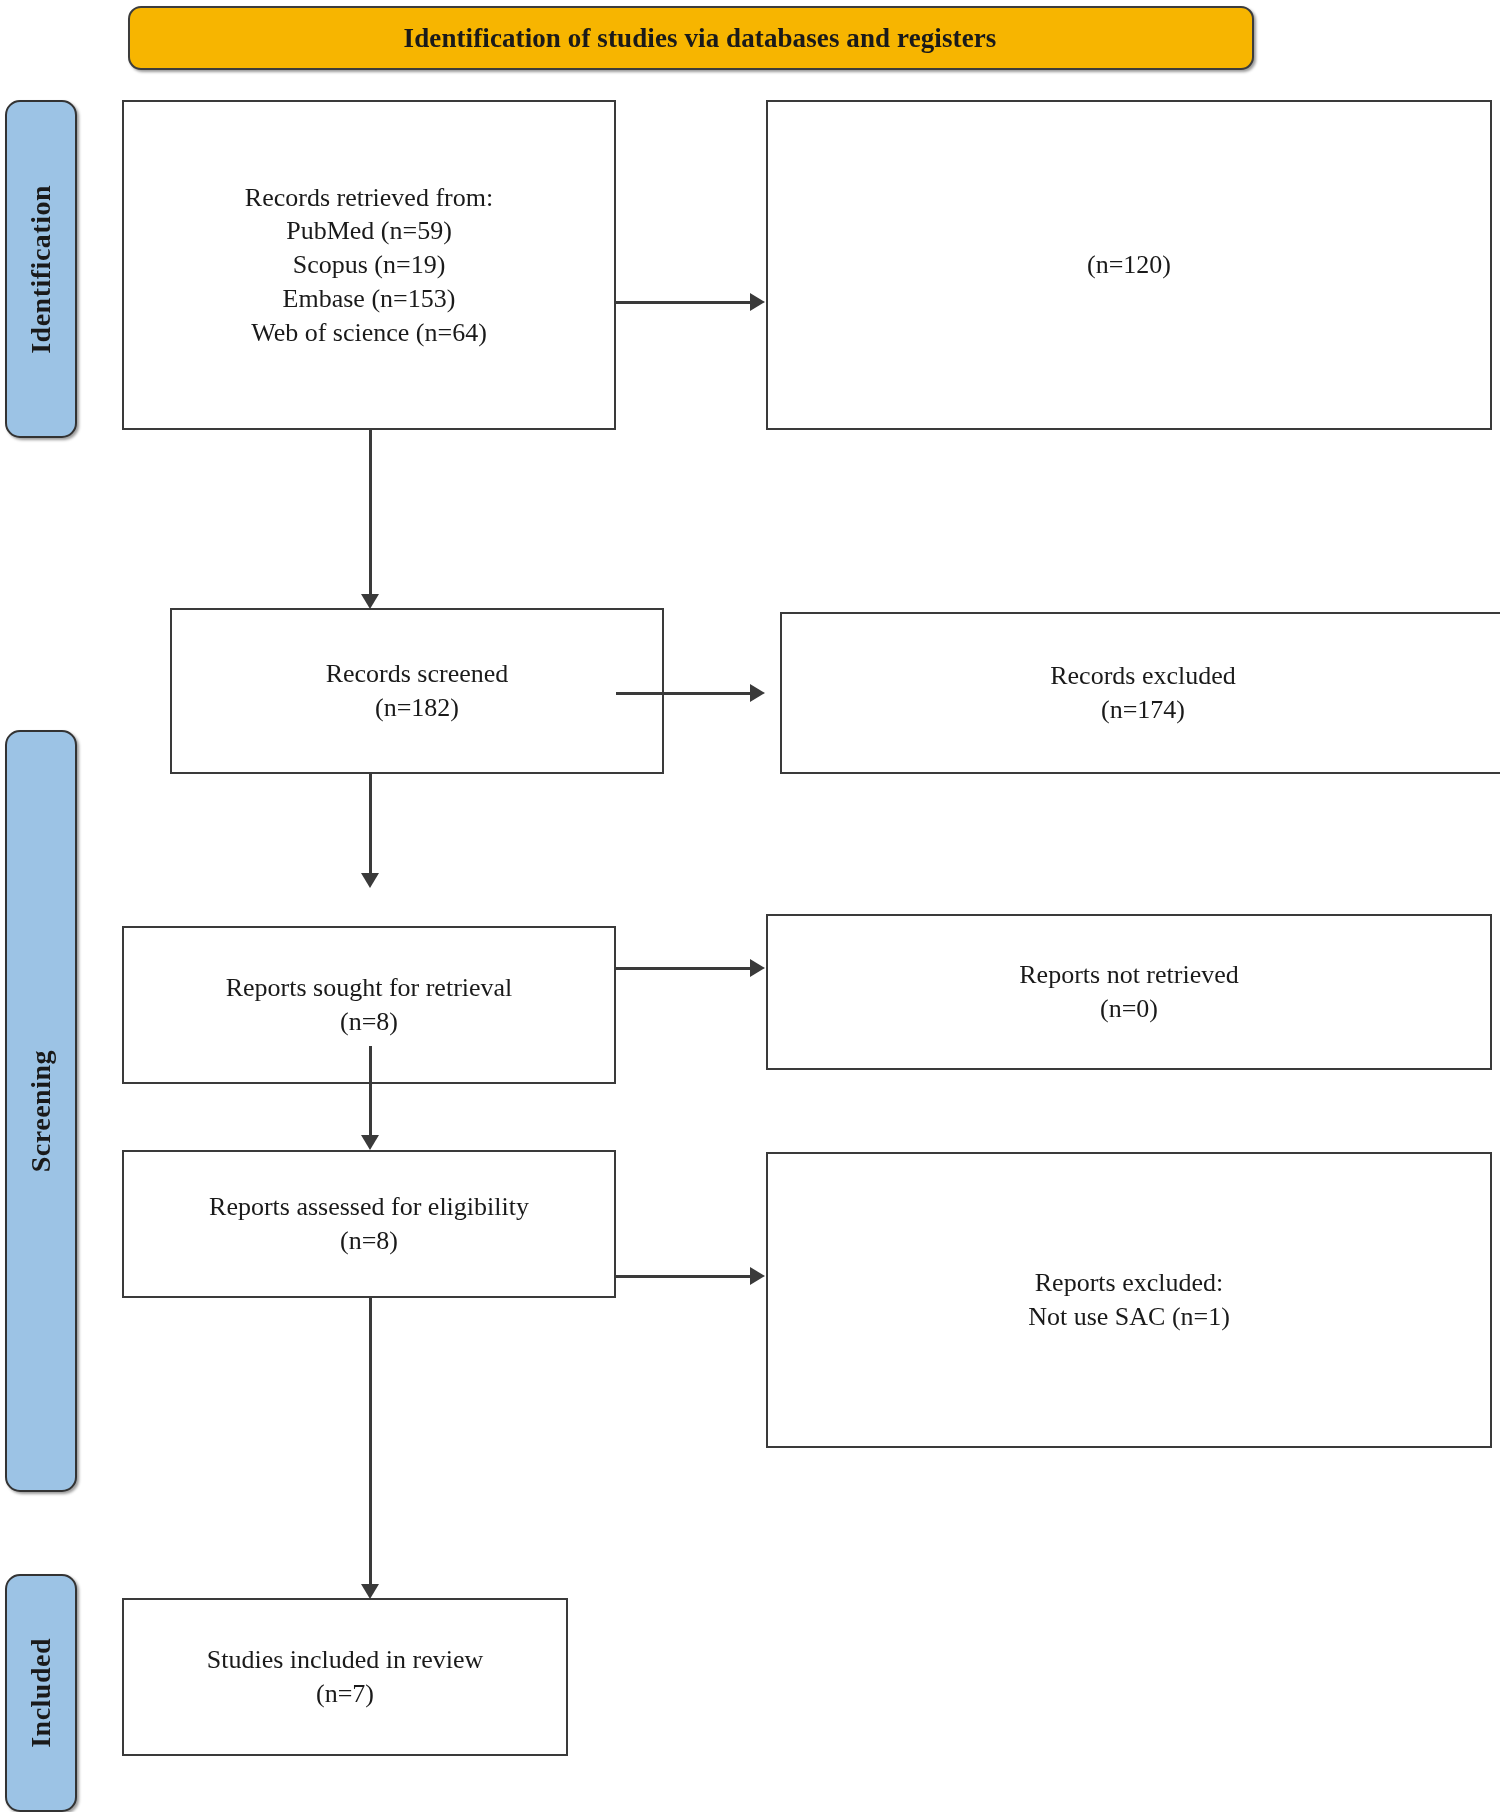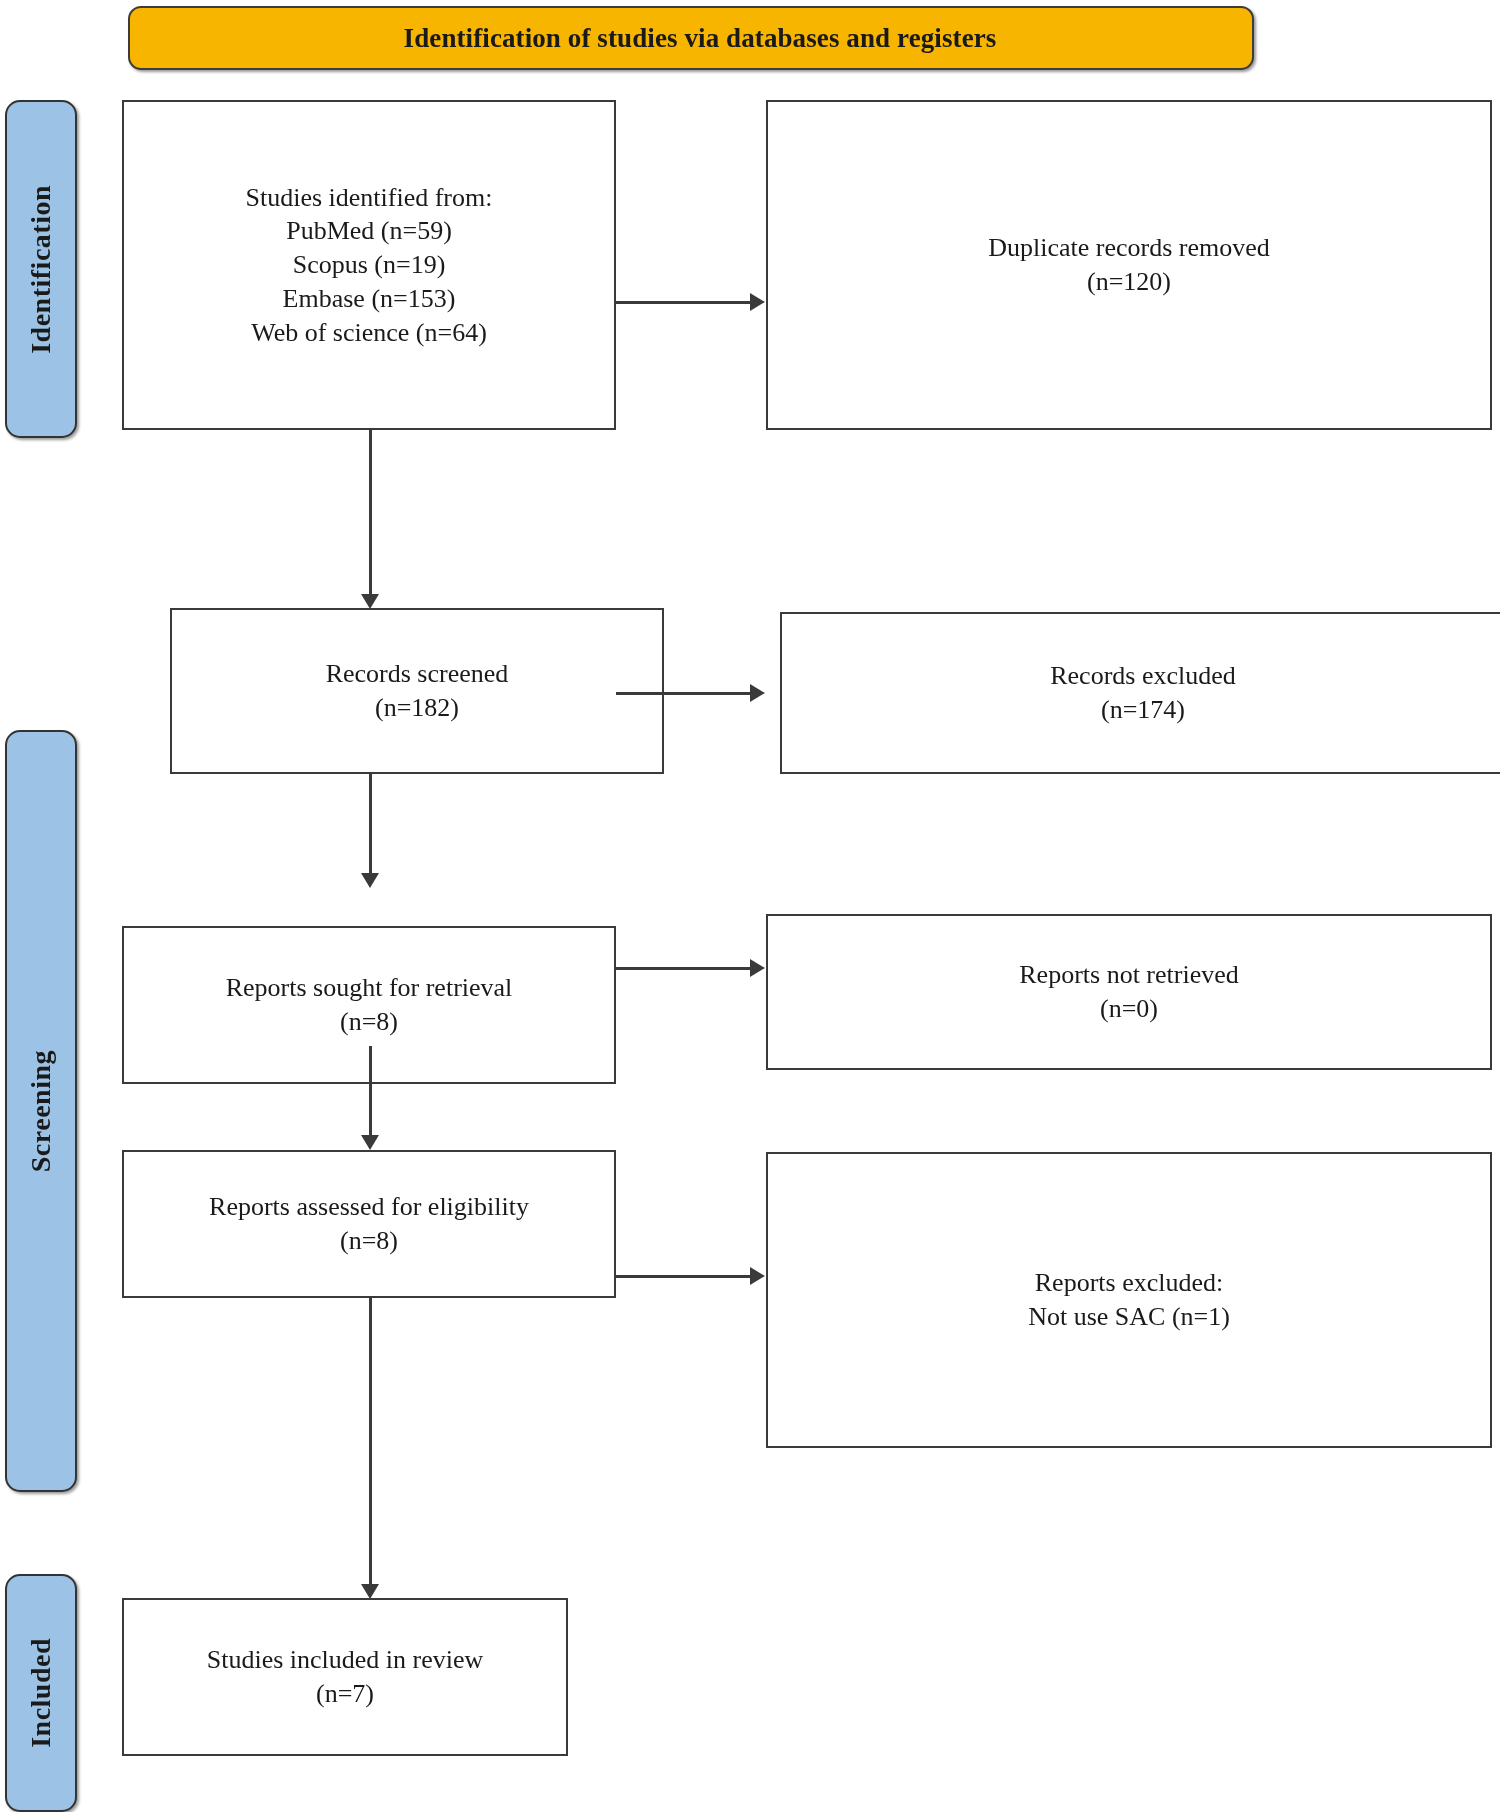--- a/index.html
+++ b/index.html
@@ -168,21 +168,21 @@
   </div>
   <div class="stage-bar" id="bar-screening">
     <span class="vtext">Screening</span>
   </div>
   <div class="stage-bar" id="bar-included">
     <span class="vtext">Included</span>
   </div>
 
   <div class="box" id="box-identified">
     <div class="btext">
-      <div>Studies identified from:</div>
+      <div>Records retrieved from:</div>
       <div>PubMed (n=59)</div>
       <div>Scopus (n=19)</div>
       <div>Embase (n=153)</div>
       <div>Web of science (n=64)</div>
     </div>
   </div>
 
   <div class="box" id="box-screened">
     <div class="btext">
       <div>Records screened</div>
@@ -206,21 +206,20 @@
 
   <div class="box" id="box-included">
     <div class="btext">
       <div>Studies included in review</div>
       <div>(n=7)</div>
     </div>
   </div>
 
   <div class="box" id="box-removed">
     <div class="btext">
-      <div>Duplicate records removed</div>
       <div>(n=120)</div>
     </div>
   </div>
 
   <div class="box" id="box-excluded">
     <div class="btext">
       <div>Records excluded</div>
       <div>(n=174)</div>
     </div>
   </div>

